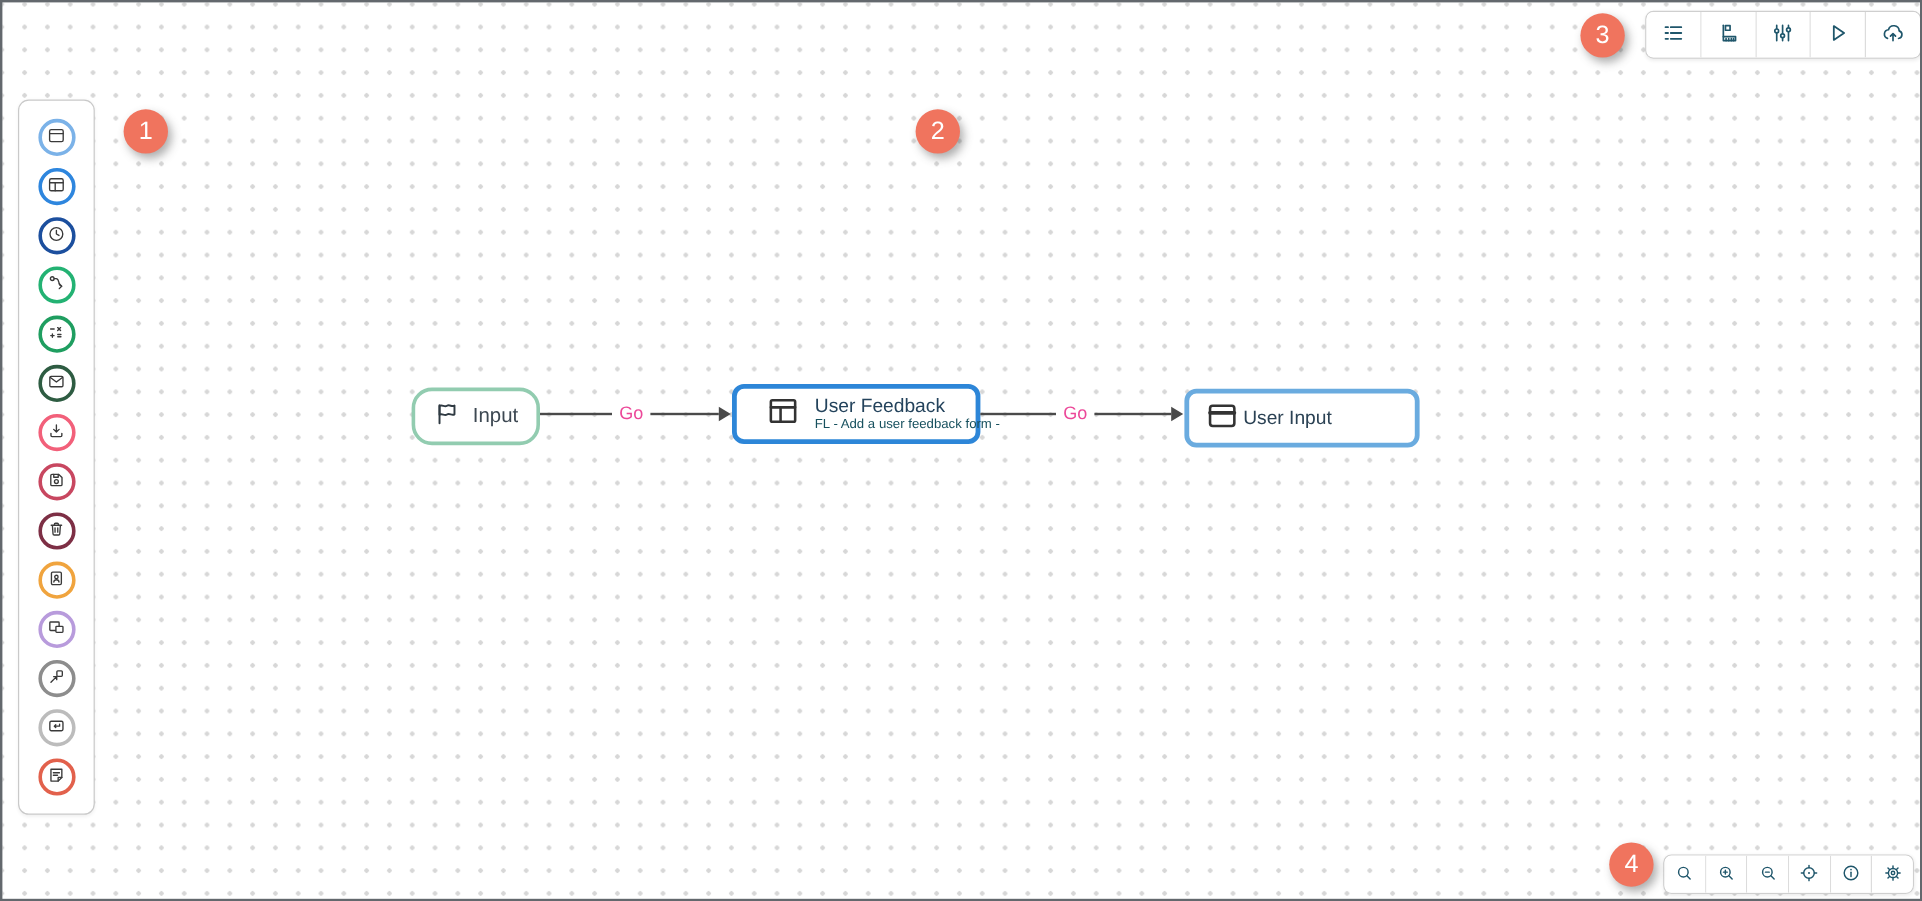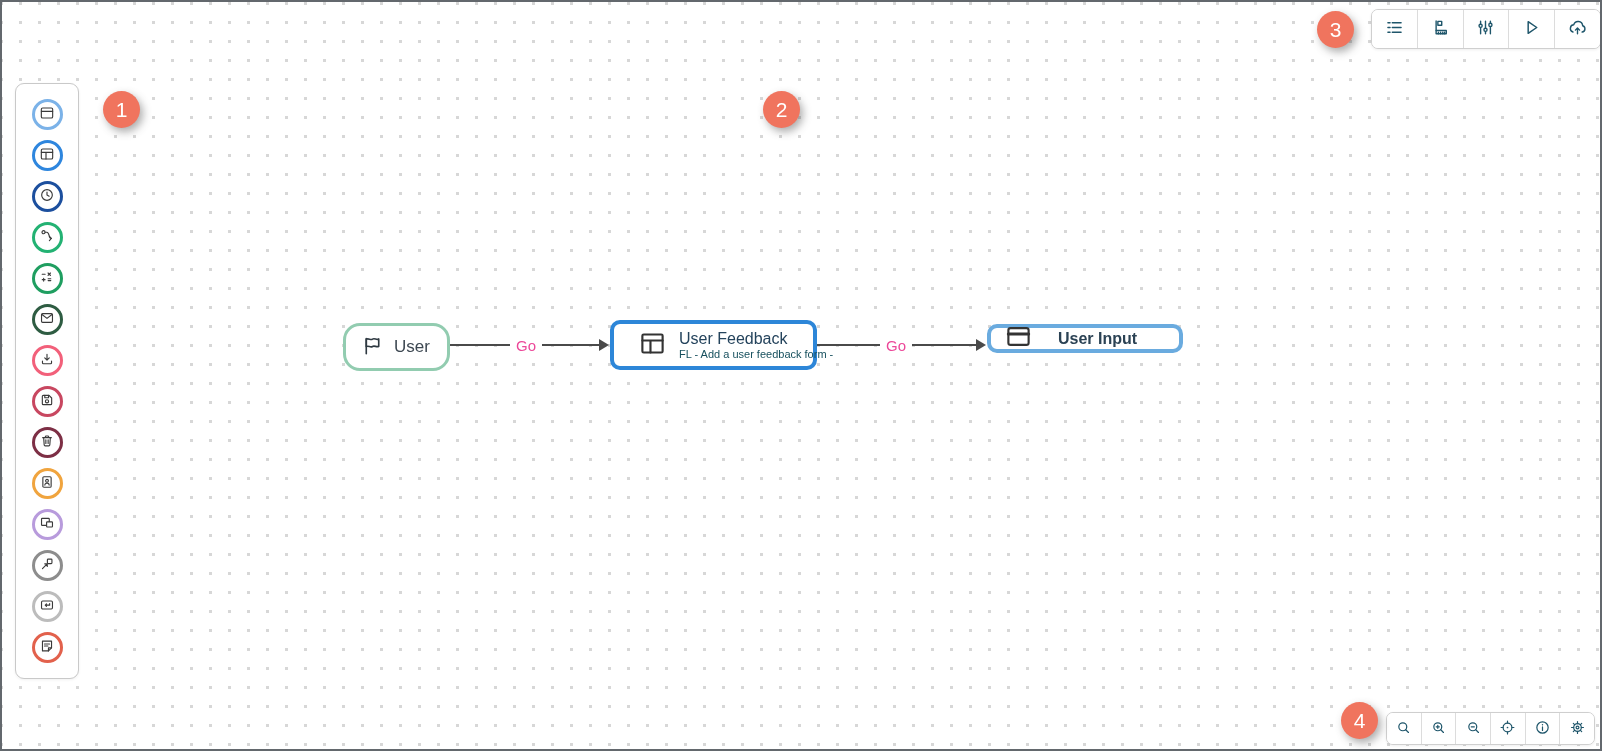--- a/index.html
+++ b/index.html
@@ -35,22 +35,22 @@
     border: 3px solid #92ccb0; border-radius: 17px; gap: 10px; padding-left: 15px;
   }
   .node-start .t { font-size: 17px; color: #3d4852; }
   .node-uf {
     left: 608px; top: 318px; width: 207px; height: 50px;
     border: 4px solid #2d86d8; border-radius: 10px; gap: 13px; padding-left: 25px;
   }
   .node-uf .title { font-size: 16px; color: #24435c; line-height: 1.15; }
   .node-uf .sub { font-size: 11px; color: #17505e; white-space: nowrap; }
   .node-ui {
-    left: 985px; top: 322px; width: 196px; height: 29px;
-    border: 4px solid #6aabdf; border-radius: 10px; gap: 26px; padding-left: 14px; font-weight: bold;
+    left: 985px; top: 322px; width: 196px; height: 49px;
+    border: 4px solid #6aabdf; border-radius: 10px; gap: 4px; padding-left: 14px;
   }
   .node-ui .t { font-size: 16px; color: #2b4254; }
 
   
   .edge-line { position: absolute; height: 2px; background: #4a4a4a; top: 342px; }
   .edge-arrow {
     position: absolute; top: 337px; width: 0; height: 0;
     border-top: 6px solid transparent; border-bottom: 6px solid transparent;
     border-left: 10px solid #4a4a4a;
   }
@@ -174,21 +174,21 @@
             <path d="M8.2 9h7.6M8.2 12h5.2"></path>
           </svg></span>
     </button>
   </aside>
 
   <div class="node node-start">
     <span><svg width="23" height="23" viewBox="0 0 24 24" fill="none" stroke="#2f3a42" stroke-width="1.7" stroke-linecap="round" stroke-linejoin="round">
           <path d="M5.5 20.5V4.8"></path>
           <path d="M5.5 5.6c2.2-1.7 4.3 1.3 6.5-.2 2.2-1.5 4.3 1.3 6.5-.2v7.6c-2.2 1.5-4.3-1.3-6.5.2-2.2 1.5-4.3-1.3-6.5.2z"></path>
         </svg></span>
-    <span class="t">User</span>
+    <span class="t">Input</span>
   </div>
 
   <div class="edge-line" style="left:448px;width:149px"></div>
   <span class="edge-arrow" style="left:597px"></span>
   <span class="edge-label" style="left:524px">Go</span>
 
   <div class="node node-uf">
     <span><svg width="27" height="27" viewBox="0 0 24 24" fill="none" stroke="#333" stroke-width="1.9" stroke-linecap="round" stroke-linejoin="round">
           <rect x="3" y="4" width="18" height="16" rx="1.2"></rect>
           <path d="M3 9.3h18M10.2 9.3V20"></path>

